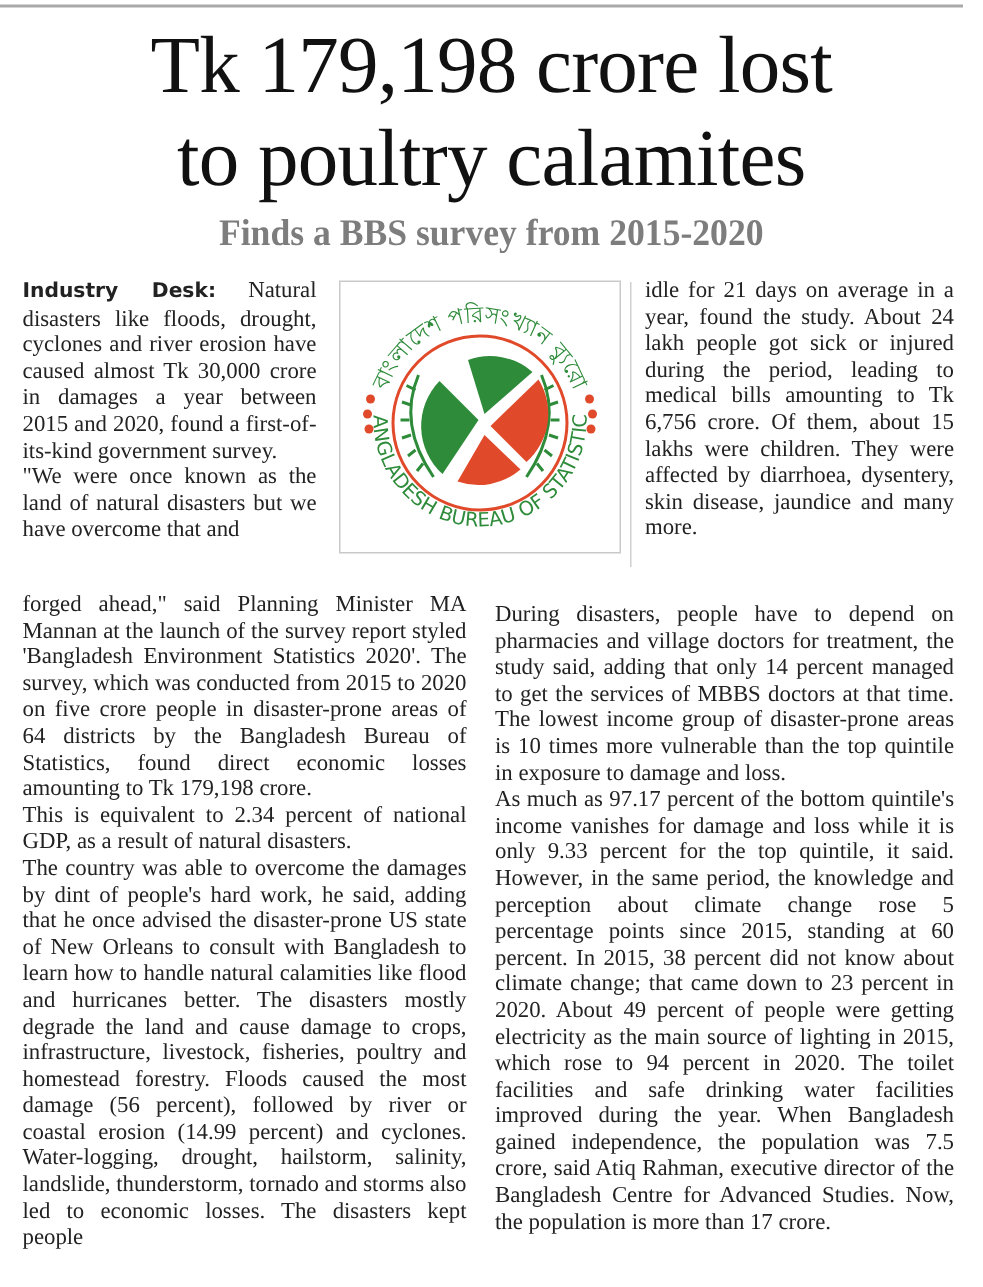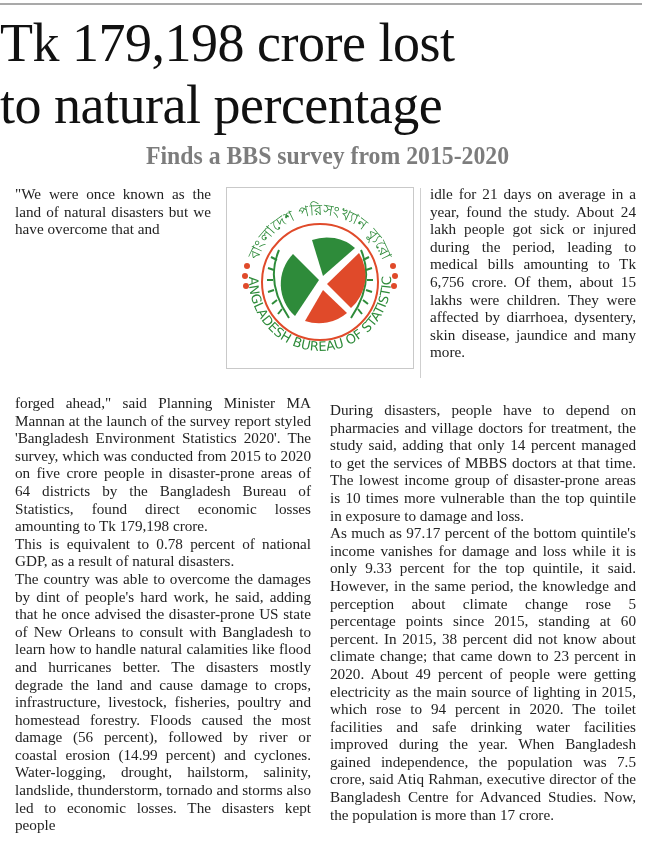--- a/index.html
+++ b/index.html
@@ -1,48 +1,49 @@
 <!DOCTYPE html>
 <html><head>
 <meta charset="utf-8">
 <style>
   html, body { margin: 0; padding: 0; background: #ffffff; }
   body { width: 655px; height: 858px; position: relative; overflow: hidden; font-family: "DejaVu Serif", serif; color: #1c1c1c; }
   .top-rule { position: absolute; left: 0; top: 3px; width: 642px; height: 2px; background: #a9a9a9; }
-  .headline { position: absolute; left: 0; width: 655px; font-family: "Liberation Serif", serif; color: #111; line-height: 1; letter-spacing: -0.5px; }
+  .headline { position: absolute; left: 0; width: 655px; text-align: center; font-family: "Liberation Serif", serif; color: #111; line-height: 1; letter-spacing: -0.5px; }
   .h1 { top: 16px; font-size: 54px; }
   .h2 { top: 78px; font-size: 54px; }
   .subhead { position: absolute; left: 0; top: 142px; width: 655px; text-align: center; font-family: "Liberation Serif", serif; font-weight: bold; font-size: 25px; color: #7d7d7d; transform: scaleX(0.95); }
   .col { position: absolute; font-family: "Liberation Serif", serif; font-size: 15.2px; line-height: 17.6px; text-align: justify; color: #222; }
   .col p { margin: 0; }
   .col-a { left: 15px; top: 185px; width: 196px; }
   .col-a-wide { left: 15px; top: 394px; width: 296px; }
   .col-b { left: 430px; top: 185px; width: 206px; }
   .col-c { left: 330px; top: 401px; width: 306px; }
   .desk { font-family: "DejaVu Sans", sans-serif; font-weight: bold; font-size: 13.5px; }
   .logo-box { position: absolute; left: 226px; top: 187px; width: 186px; height: 180px; border: 1px solid #c9c9c9; background: #fff; }
   .logo-box svg { width: 100%; height: 100%; display: block; }
   .col-rule { position: absolute; left: 420px; top: 188px; width: 1px; height: 190px; background: #cfcfcf; }
 </style>
 </head>
 <body>
 
 <div class="top-rule"></div>
 
 <div class="headline h1">Tk 179,198 crore lost</div>
-<div class="headline h2">to natural percentage</div>
+<div class="headline h2">to poultry calamites</div>
 <div class="subhead">Finds a BBS survey from 2015-2020</div>
 
 <div class="col col-a">
+  <p><span class="desk">Industry Desk:</span> <span>Natural disasters like floods, drought, cyclones and river erosion have caused almost Tk 30,000 crore in damages a year between 2015 and 2020, found a first-of-its-kind government survey.</span></p>
   <p>"We were once known as the land of natural disasters but we have overcome that and</p>
 </div>
 
 <div class="col col-a-wide">
   <p>forged ahead," said Planning Minister MA Mannan at the launch of the survey report styled 'Bangladesh Environment Statistics 2020'. The survey, which was conducted from 2015 to 2020 on five crore people in disaster-prone areas of 64 districts by the Bangladesh Bureau of Statistics, found direct economic losses amounting to Tk 179,198 crore.</p>
-  <p>This is equivalent to 0.78 percent of national GDP, as a result of natural disasters.</p>
+  <p>This is equivalent to 2.34 percent of national GDP, as a result of natural disasters.</p>
   <p>The country was able to overcome the damages by dint of people's hard work, he said, adding that he once advised the disaster-prone US state of New Orleans to consult with Bangladesh to learn how to handle natural calamities like flood and hurricanes better. The disasters mostly degrade the land and cause damage to crops, infrastructure, livestock, fisheries, poultry and homestead forestry. Floods caused the most damage (56 percent), followed by river or coastal erosion (14.99 percent) and cyclones. Water-logging, drought, hailstorm, salinity, landslide, thunderstorm, tornado and storms also led to economic losses. The disasters kept people</p>
 </div>
 
 <div class="logo-box">
   <svg viewBox="0 0 186 180">
     <defs>
       <path id="arcTop" d="M 28 92 A 65 65 0 0 1 158 92"></path>
       <path id="arcBottom" d="M 22 92 A 71 71 0 0 0 164 92"></path>
     </defs>
     <text font-family="DejaVu Sans, sans-serif" font-size="15" fill="#2e8b3a">

